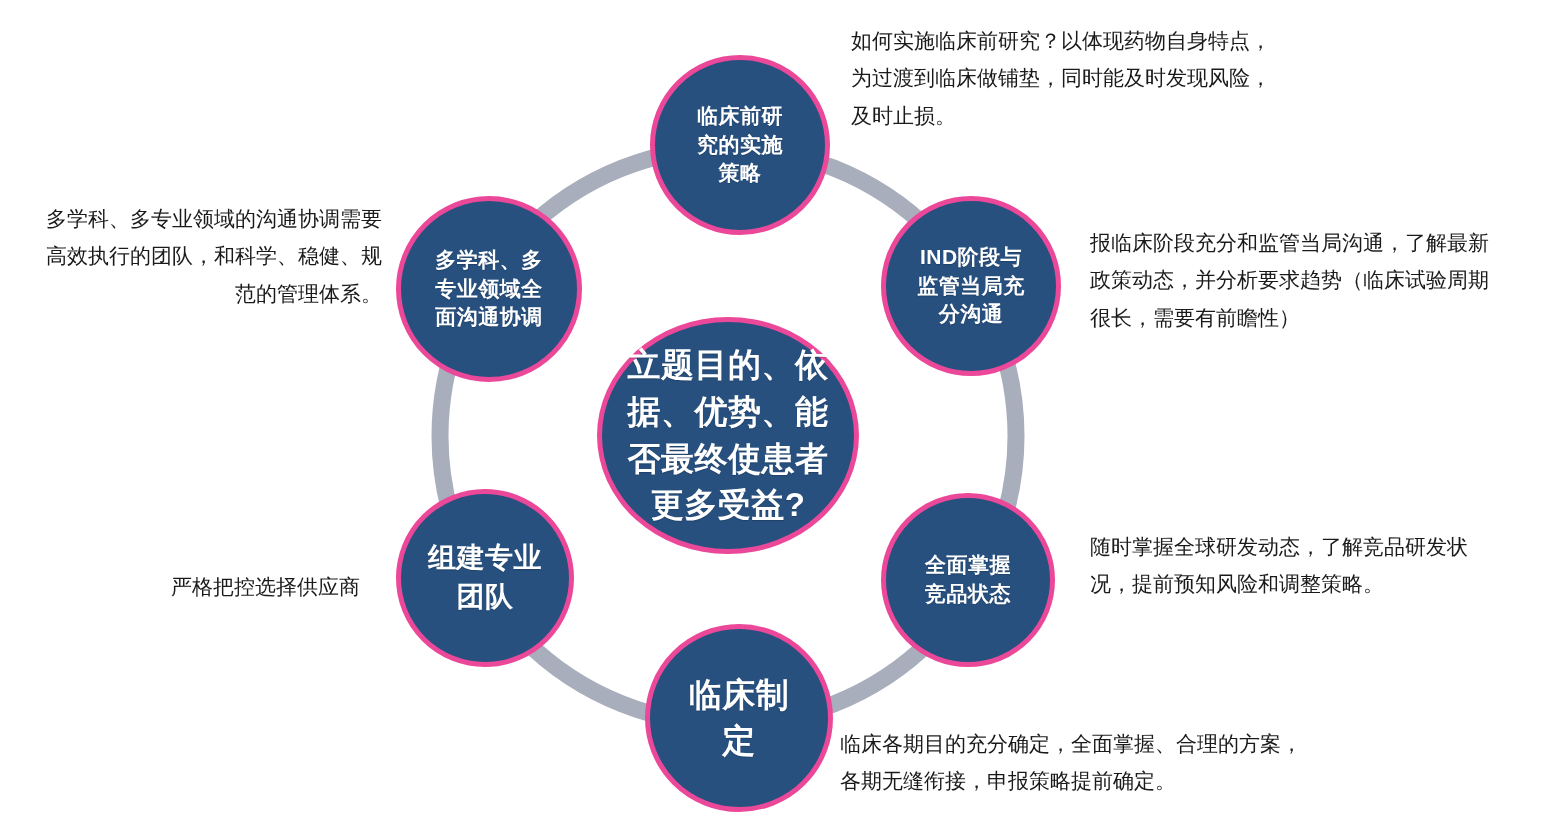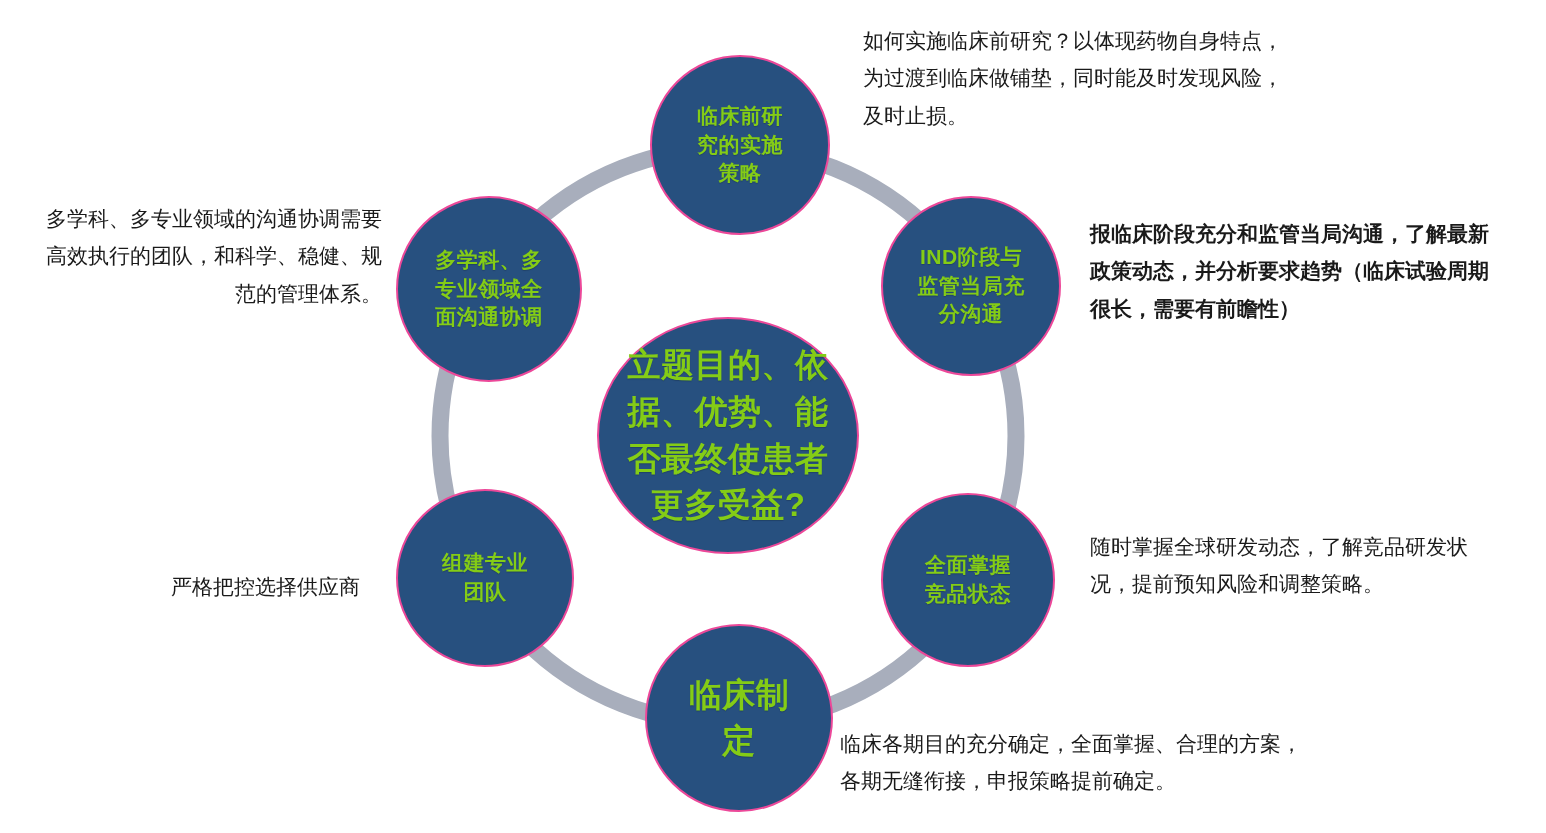--- a/index.html
+++ b/index.html
@@ -26,27 +26,27 @@
     left: 0; top: 0;
     width: 1546px;
     height: 833px;
     pointer-events: none;
   }
   
   .node {
     position: absolute;
     border-radius: 50%;
     background: #27507F;
-    border: 2px solid #ec4899;
+    border: 5px solid #ec4899;
     box-sizing: border-box;
     display: flex;
     align-items: center;
     justify-content: center;
     text-align: center;
-    color: #84cc16;
+    color: #ffffff;
     font-weight: bold;
     line-height: 1.38;
     letter-spacing: 0.5px;
     text-shadow: 0 1px 1px rgba(0,0,0,0.18);
   }
   .node .node-label {
     display: block;
     padding: 0 14px;
     white-space: pre-line;
   }
@@ -80,41 +80,41 @@
   
   #node-clinicalplan {
     left: 645px; top: 624px;
     width: 188px; height: 188px;
     font-size: 33px;
   }
   
   #node-team {
     left: 396px; top: 489px;
     width: 178px; height: 178px;
-    font-size: 21px;
+    font-size: 28px;
   }
   
   #node-multidiscipline {
     left: 396px; top: 196px;
     width: 186px; height: 186px;
     font-size: 21px;
     justify-content: center;
   }
 
   
   .annot {
     position: absolute;
     color: #1a1a1a;
     font-size: 21px;
     line-height: 1.78;
     white-space: pre-line;
     font-family: "Liberation Sans", "DejaVu Sans", sans-serif;
   }
-  #annot-preclinical { left: 851px; top: 22px; width: 520px; margin-left: 12px; }
-  #annot-ind         { left: 1090px; top: 215px; width: 448px; font-weight: bold; }
+  #annot-preclinical { left: 851px; top: 22px; width: 520px; }
+  #annot-ind         { left: 1090px; top: 224px; width: 448px; }
   #annot-competitor  { left: 1090px; top: 528px; width: 430px; }
   #annot-clinicalplan{ left: 840px; top: 725px; width: 540px; }
   #annot-multidiscipline { left: 8px; top: 200px; width: 374px; text-align: right; }
   #annot-supplier    { left: 60px; top: 568px; width: 300px; text-align: right; }
 </style>
 </head>
 <body>
 
 <div id="stage">
 

